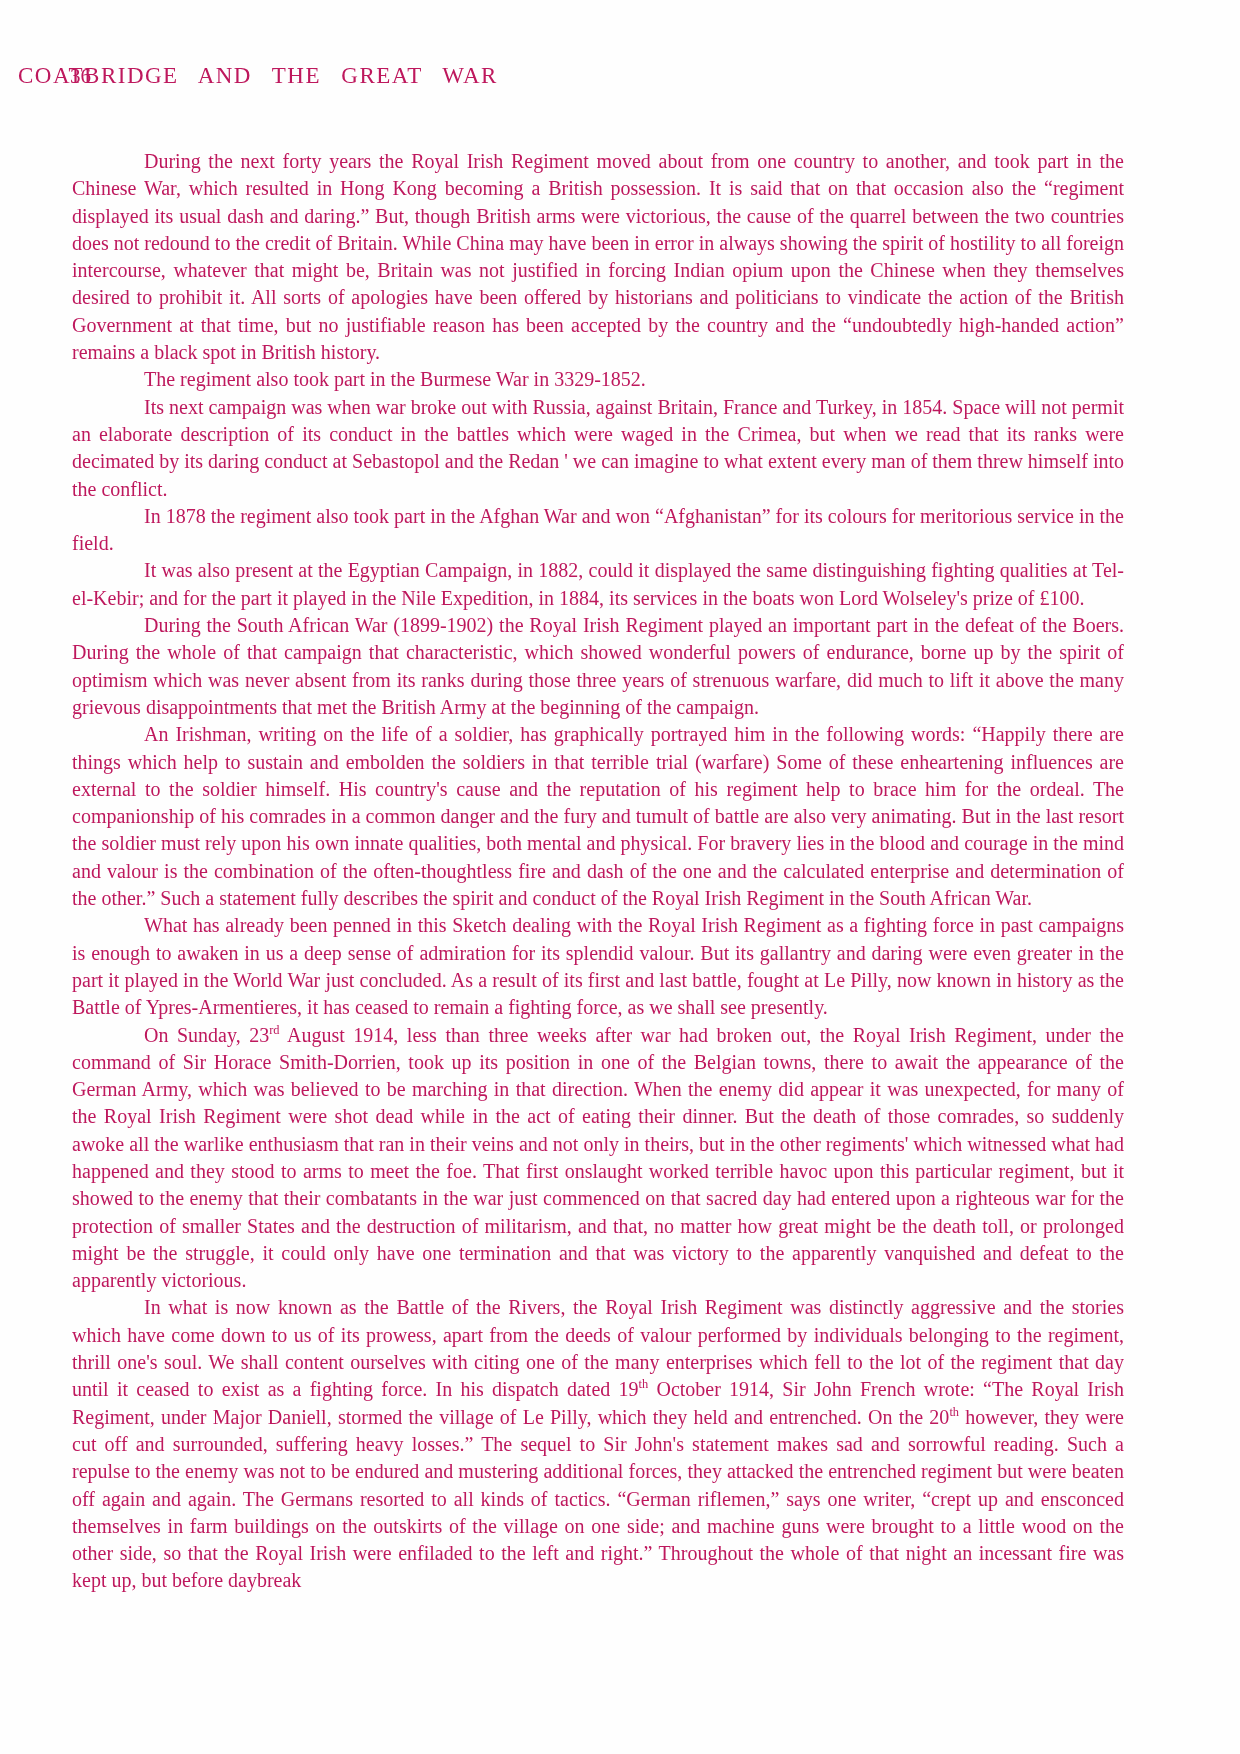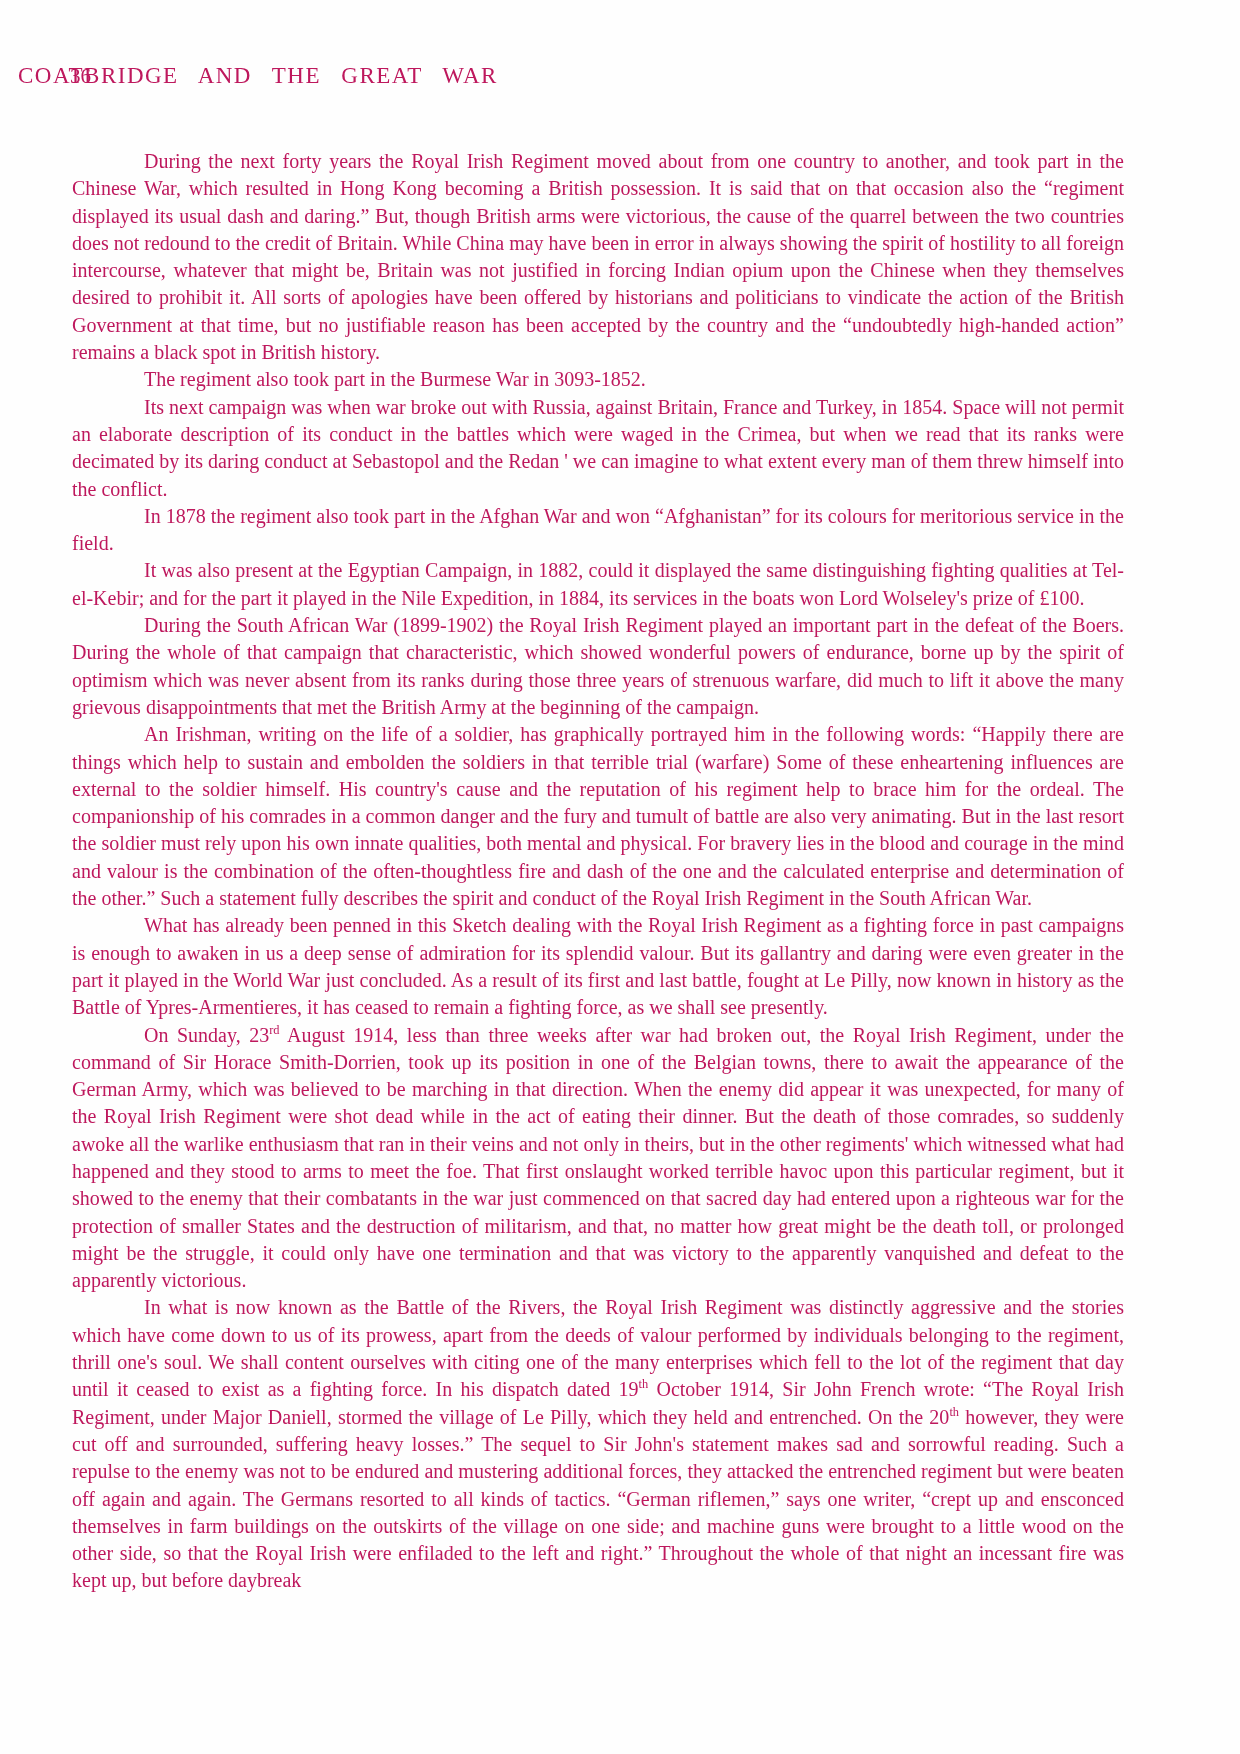--- a/index.html
+++ b/index.html
@@ -58,21 +58,21 @@
 </head>
 <body>
 
 <div class="page">
   <div class="page-header">
     <span class="page-number">36</span>
     <div class="running-title">COATBRIDGE AND THE GREAT WAR</div>
   </div>
   <div class="page-body">
     <p>During the next forty years the Royal Irish Regiment moved about from one country to another, and took part in the Chinese War, which resulted in Hong Kong becoming a British possession.  It is said that on that occasion also the “regiment displayed its usual dash and daring.”  But, though British arms were victorious, the cause of the quarrel between the two countries does not redound to the credit of Britain.  While China may have been in error in always showing the spirit of hostility to all foreign intercourse, whatever that might be, Britain was not justified in forcing Indian opium upon the Chinese when they themselves desired to prohibit it.  All sorts of apologies have been offered by historians and politicians to vindicate the action of the British Government at that time, but no justifiable reason has been accepted by the country and the “undoubtedly high-handed action” remains a black spot in British history.</p>
-    <p>The regiment also took part in the Burmese War in 3093-1852.</p>
+    <p>The regiment also took part in the Burmese War in 3329-1852.</p>
     <p>Its next campaign was when war broke out with Russia, against Britain, France and Turkey, in 1854.  Space will not permit an elaborate description of its conduct in the battles which were waged in the Crimea, but when we read that its ranks were decimated by its daring conduct at Sebastopol and the Redan ' we can imagine to what extent every man of them threw himself into the conflict.</p>
     <p>In 1878 the regiment also took part in the Afghan War and won “Afghanistan” for its colours for meritorious service in the field.</p>
     <p>It was also present at the Egyptian Campaign, in 1882, could it displayed the same distinguishing fighting qualities at Tel-el-Kebir; and for the part it played in the Nile Expedition, in 1884, its services in the boats won Lord Wolseley's prize of £100.</p>
     <p>During the South African War (1899-1902) the Royal Irish Regiment played an important part in the defeat of the Boers.  During the whole of that campaign that characteristic, which showed wonderful powers of endurance, borne up by the spirit of optimism which was never absent from its ranks during those three years of strenuous warfare, did much to lift it above the many grievous disappointments that met the British Army at the beginning of the campaign.</p>
     <p>An Irishman, writing on the life of a soldier, has graphically portrayed him in the following words: “Happily there are things which help to sustain and embolden the soldiers in that terrible trial (warfare) Some of these enheartening influences are external to the soldier himself.  His country's cause and the reputation of his regiment help to brace him for the ordeal.  The companionship of his comrades in a common danger and the fury and tumult of battle are also very animating.  But in the last resort the soldier must rely upon his own innate qualities, both mental and physical. For bravery lies in the blood and courage in the mind and valour is the combination of the often-thoughtless fire and dash of the one and the calculated enterprise and determination of the other.”  Such a statement fully describes the spirit and conduct of the Royal Irish Regiment in the South African War.</p>
     <p>What has already been penned in this Sketch dealing with the Royal Irish Regiment as a fighting force in past campaigns is enough to awaken in us a deep sense of admiration for its splendid valour.  But its gallantry and daring were even greater in the part it played in the World War just concluded.  As a result of its first and last battle, fought at Le Pilly, now known in history as the Battle of Ypres-Armentieres, it has ceased to remain a fighting force, as we shall see presently.</p>
     <p>On Sunday, 23<sup>rd</sup> August 1914, less than three weeks after war had broken out, the Royal Irish Regiment, under the command of Sir Horace Smith-Dorrien, took up its position in one of the Belgian towns, there to await the appearance of the German Army, which was believed to be marching in that direction.  When the enemy did appear it was unexpected, for many of the Royal Irish Regiment were shot dead while in the act of eating their dinner.  But the death of those comrades, so suddenly awoke all the warlike enthusiasm that ran in their veins and not only in theirs, but in the other regiments' which witnessed what had happened and they stood to arms to meet the foe.  That first onslaught worked terrible havoc upon this particular regiment, but it showed to the enemy that their combatants in the war just commenced on that sacred day had entered upon a righteous war for the protection of smaller States and the destruction of militarism, and that, no matter how great might be the death toll, or prolonged might be the struggle, it could only have one termination and that was victory to the apparently vanquished and defeat to the apparently victorious.</p>
     <p>In what is now known as the Battle of the Rivers, the Royal Irish Regiment was distinctly aggressive and the stories which have come down to us of its prowess, apart from the deeds of valour performed by individuals belonging to the regiment, thrill one's soul.  We shall content ourselves with citing one of the many enterprises which fell to the lot of the regiment that day until it ceased to exist as a fighting force.  In his dispatch dated 19<sup>th</sup> October 1914, Sir John French wrote: “The Royal Irish Regiment, under Major Daniell, stormed the village of Le Pilly, which they held and entrenched.  On the 20<sup>th</sup> however, they were cut off and surrounded, suffering heavy losses.”  The sequel to Sir John's statement makes sad and sorrowful reading.  Such a repulse to the enemy was not to be endured and mustering additional forces, they attacked the entrenched regiment but were beaten off again and again.  The Germans resorted to all kinds of tactics.  “German riflemen,” says one writer, “crept up and ensconced themselves in farm buildings on the outskirts of the village on one side; and machine guns were brought to a little wood on the other side, so that the Royal Irish were enfiladed to the left and right.”  Throughout the whole of that night an incessant fire was kept up, but before daybreak</p>
   </div>
 </div>

